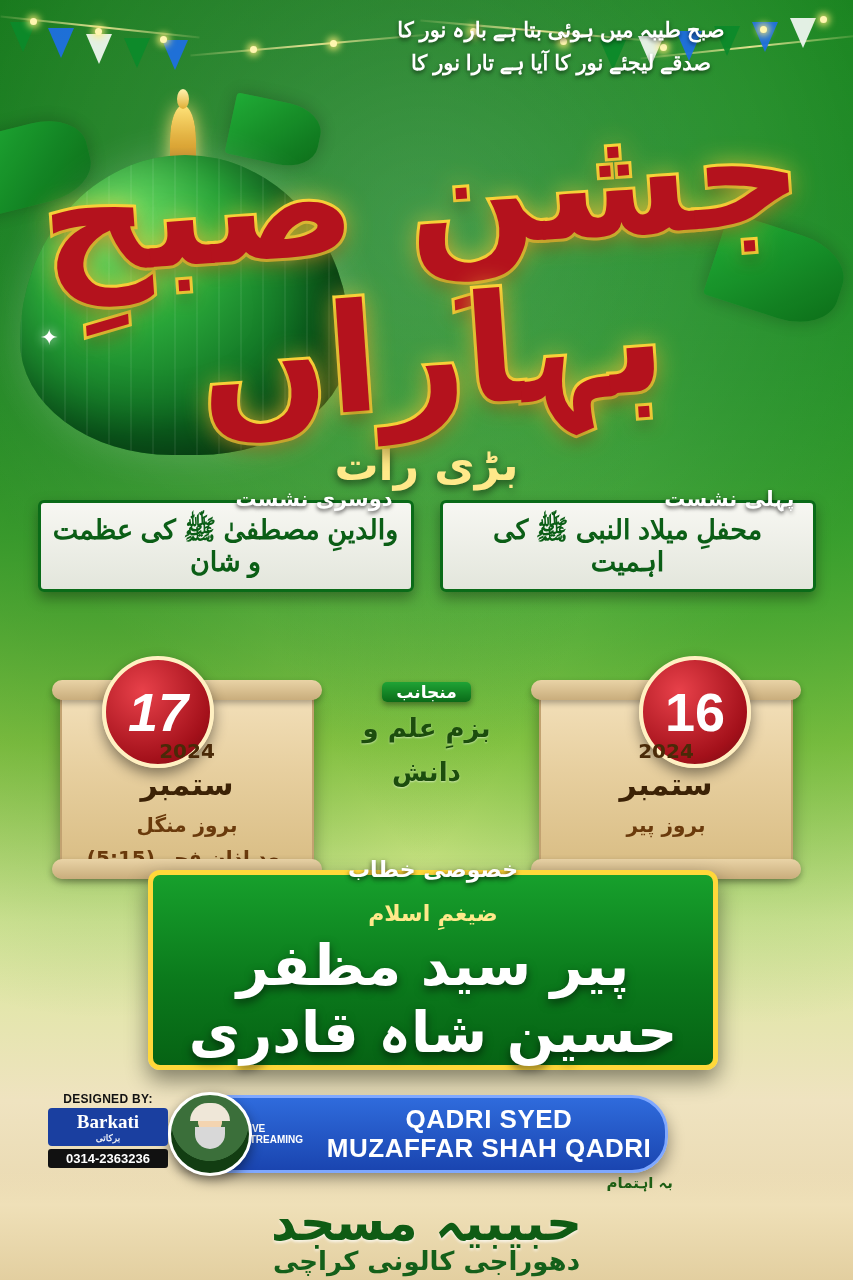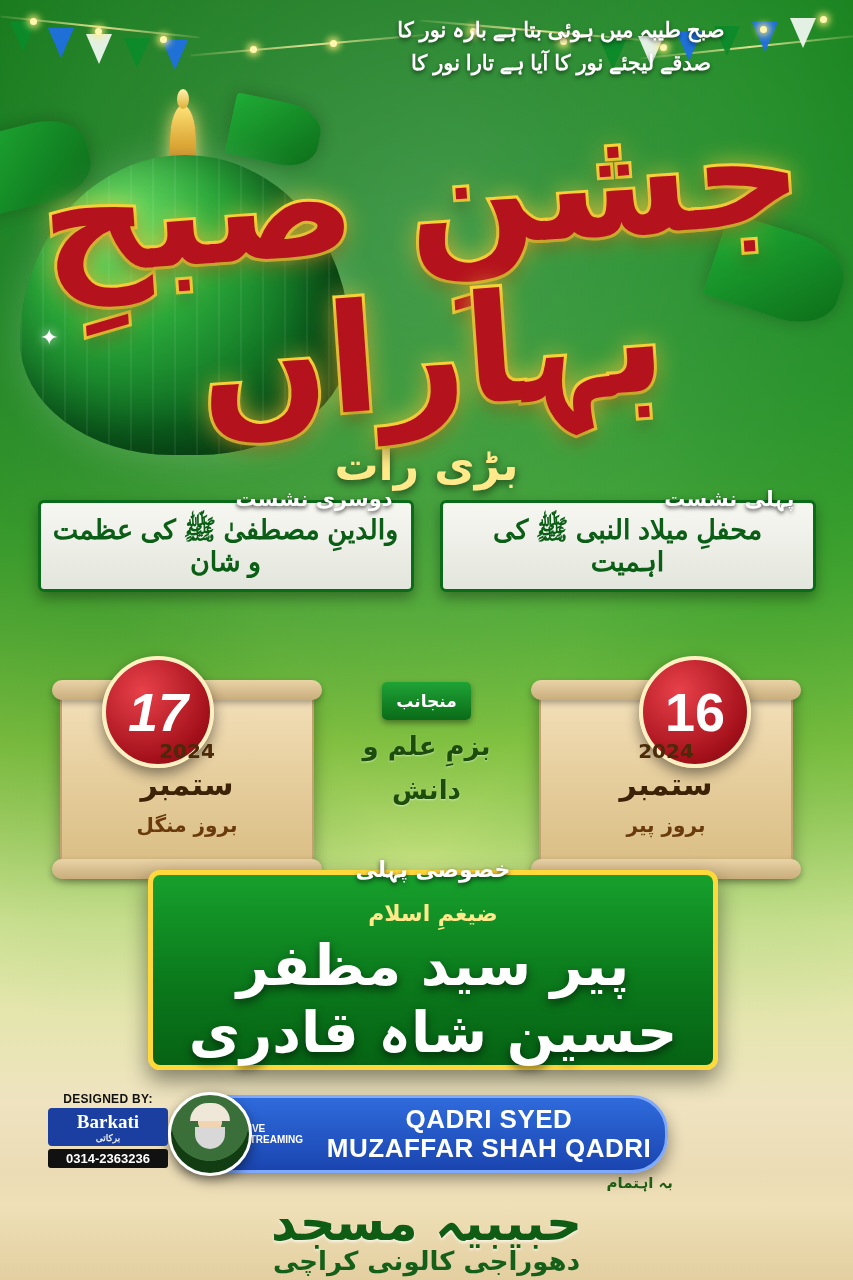--- a/index.html
+++ b/index.html
@@ -109,21 +109,21 @@
     font-family:"DejaVu Sans", sans-serif;
   }
   .stxt .m{font-size:30px;color:#3c2206;}
   .stxt .y{font-size:20px;}
   .stxt .t{font-size:20px;color:#6a3a0c;margin-top:6px;}
   .mid-tag{
     position:absolute;left:50%;top:52px;transform:translateX(-50%);
     width:190px;text-align:center;direction:rtl;color:#fff;font-weight:bold;
     font-family:"DejaVu Sans", sans-serif;
   }
-  .mid-tag .cap{display:inline-block;background:linear-gradient(180deg,#1fa335,#0a6b18);padding:9px 14px;border-radius:5px;font-size:17px;box-shadow:0 3px 6px rgba(0,0,0,.4);}
+  .mid-tag .cap{display:inline-block;background:linear-gradient(180deg,#1fa335,#0a6b18);padding:0 14px;border-radius:5px;font-size:17px;box-shadow:0 3px 6px rgba(0,0,0,.4);}
   .mid-tag .big{font-size:26px;margin-top:10px;color:#1c4d0d;text-shadow:0 1px 2px rgba(255,255,255,.5);line-height:1.3;}
   
   .speaker{
     position:absolute;left:148px;top:870px;width:560px;height:190px;
     background:linear-gradient(180deg,#17a02c 0%, #0b7a1c 55%, #066314 100%);
     border:5px solid #ffd83a;border-radius:12px;
     box-shadow:0 10px 22px rgba(0,0,0,.45);
     text-align:center;direction:rtl;
   }
   .speaker .khitab{position:absolute;top:-18px;left:50%;transform:translateX(-50%);font-size:22px;font-weight:bold;color:#ffffff;text-shadow:0 2px 5px rgba(0,0,0,.7);
@@ -249,26 +249,27 @@
       <div class="big">بزمِ علم و</div>
       <div class="big">دانش</div>
     </div>
 
     <div class="scroll left">
       <div class="daybadge">17</div>
       <div class="stxt">
         <div class="y">2024</div>
         <div class="m">ستمبر</div>
         <div class="t">بروز منگل</div>
+        <div class="t">بعد اذانِ فجر (5:15)</div>
       </div>
     </div>
   </div>
 
   <div class="speaker">
-    <div class="khitab">خصوصی پہلی</div>
+    <div class="khitab">خصوصی خطاب</div>
     <div class="tagline">ضیغمِ اسلام</div>
     <div class="name">پیر سید مظفر حسین شاہ قادری</div>
   </div>
 
   <div class="livebar">
     <div class="fb">f</div>
     <div class="livetxt">
       <div>LIVE</div>
       <div>STREAMING</div>
     </div>

